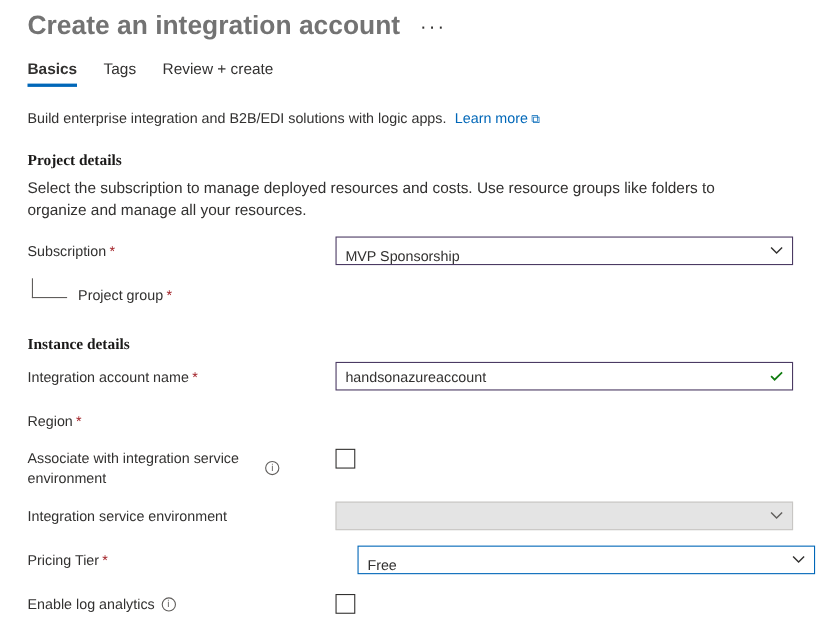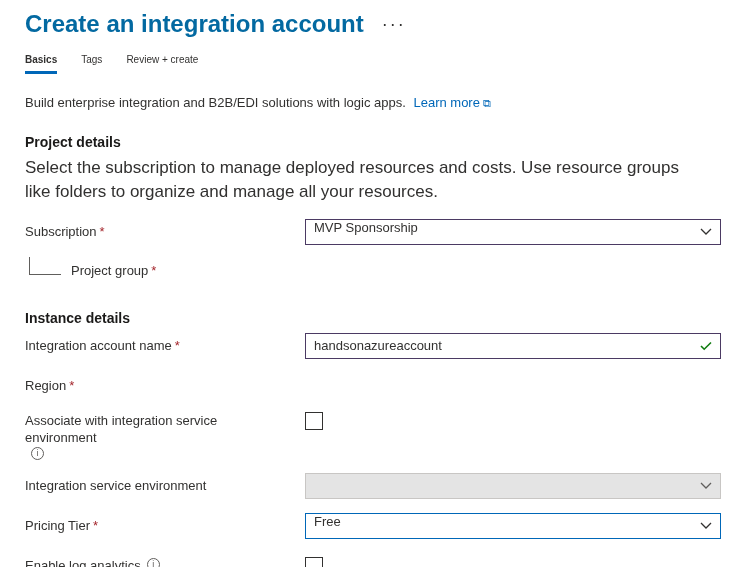--- a/index.html
+++ b/index.html
@@ -11,33 +11,33 @@
     padding: 10px 25px;
     width: 746px;
   }
   .header {
     display: flex;
     align-items: center;
   }
   .page-title {
     font-size: 24px;
     font-weight: 600;
-    color: #0369a1;
+    color: #737373;
     margin-right: 18px;
   }
   .more-icon {
     font-size: 18px;
     letter-spacing: 2px;
     color: #323130;
   }
   .tabs {
     display: flex;
     gap: 24px;
     margin-top: 16px;
-    font-size: 10px;
+    font-size: 14px;
     border-bottom: 1px solid #fff;
   }
   .tab {
     padding-bottom: 6px;
     cursor: pointer;
     color: #323130;
   }
   .tab.active {
     font-weight: 600;
     border-bottom: 3px solid #0067b8;
@@ -56,38 +56,39 @@
     font-size: 11px;
     margin-left: 3px;
     color: #0067b8;
   }
   .section-heading {
     font-weight: 700;
     font-size: 14px;
     margin-top: 24px;
     margin-bottom: 6px;
     color: #1b1a19;
+    font-family: Liberation Serif, serif;
   }
   .section-desc {
-    font-size: 17px;
+    font-size: 14px;
     color: #323130;
     line-height: 1.4;
     margin-bottom: 14px;
     max-width: 660px;
   }
   .form-row {
     display: flex;
     align-items: center;
     margin-bottom: 12px;
     min-height: 28px;
   }
   .label-col {
     width: 280px;
     display: flex;
-    align-items: flex-start;
+    align-items: center;
     font-size: 13px;
     color: #323130;
   }
   .req {
     color: #a4262c;
     margin-left: 3px;
   }
   .info-icon {
     display: inline-flex;
     align-items: center;
@@ -119,25 +120,25 @@
     height: 26px;
     border: 1px solid #4b3a63;
     padding: 0 28px 0 8px;
     font-size: 13px;
     color: #323130;
     background: #fff;
     position: relative;
   }
   .select {
     display: flex;
-    align-items: flex-start;
+    align-items: flex-end;
     cursor: pointer;
   }
   .select.gray-border { border-color: #605e5c; }
-  .select.blue-border { border-color: #0067b8; border-width: 1.5px; }
+  .select.blue-border { border-color: #0067b8; border-width: 1.5px; margin-left: 20px; }
   .select .chev {
     position: absolute;
     right: 8px;
     top: 50%;
     transform: translateY(-50%);
     pointer-events: none;
   }
   .select.disabled {
     background: #e4e4e4;
     border: 1px solid #c8c6c4;
@@ -244,21 +245,21 @@
 </div>
 
 <div class="form-row">
   <div class="label-col">
     <span>Region</span>
       <span class="req">*</span>
   </div>
 </div>
 
 <div class="form-row" style="align-items:flex-start;">
-  <div class="label-col" style="line-height:1.35;flex-direction:column;">
+  <div class="label-col" style="line-height:1.35;">
     <span style="max-width:210px; display:inline-block;">Associate with integration service environment</span>
     <span class="info-icon">i</span>
   </div>
   <div class="ctrl-col">
     <div class="checkbox"></div>
   </div>
 </div>
 
 <div class="form-row">
   <div class="label-col">

